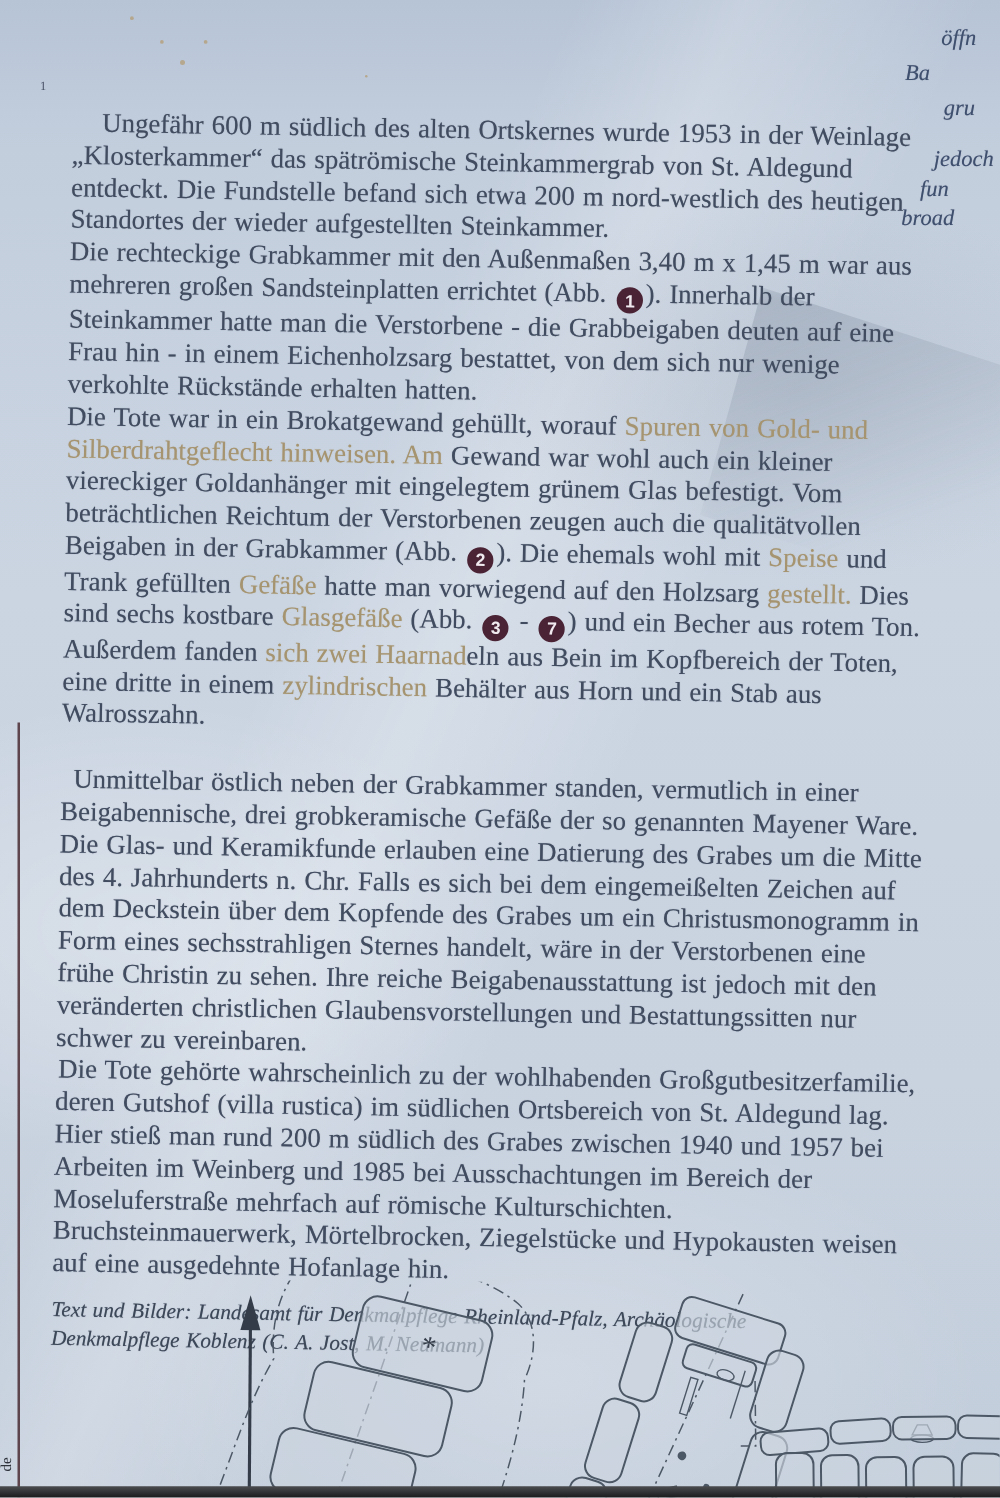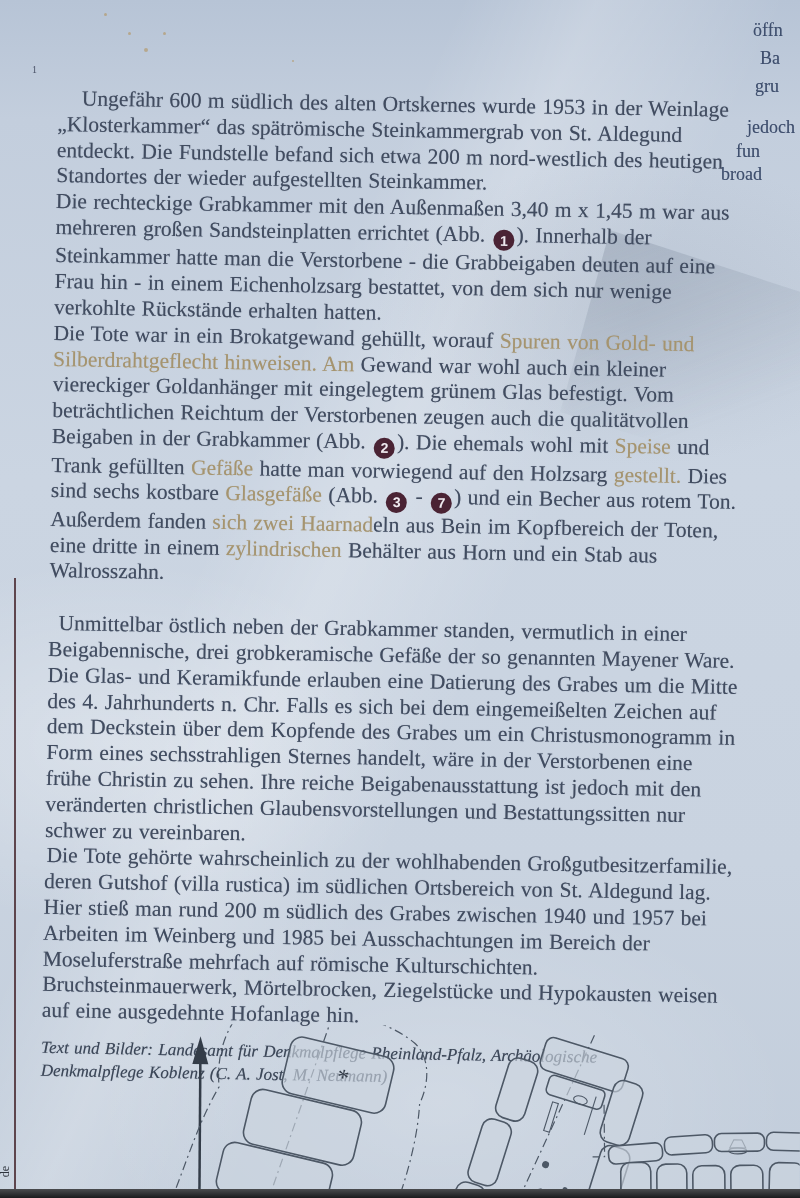--- a/index.html
+++ b/index.html
@@ -40,25 +40,25 @@
   }
   .credit{
     margin-top:12px !important;font-style:italic;font-size:17px;line-height:23px;
     color:#3c4758;width:640px;
   }
   .vrule{
     position:absolute;left:14px;top:578px;width:2px;height:620px;
     background:#4a2b33;opacity:0.85;
   }
   .frag{
-    position:absolute;color:#3f4f6e;font-size:18px;
+    position:absolute;font-style:italic;color:#3f4f6e;font-size:18px;
     white-space:nowrap;text-shadow:0 0 0.6px rgba(63,79,110,0.5);
   }
   .frag-0{left:753px;top:20px;}
-  .frag-1{left:760px;top:48px;}
+  .frag-1{left:724px;top:48px;}
   .frag-2{left:755px;top:76px;}
   .frag-3{left:747px;top:117px;}
   .frag-4{left:736px;top:141px;}
   .frag-5{left:721px;top:164px;text-align:right;}
   .mark-1{position:absolute;left:32px;top:64px;font-size:10px;color:#4a5268;}
   .mark-de{
     position:absolute;left:0px;top:1164px;font-size:12px;color:#2e333c;
     transform:rotate(-90deg);transform-origin:center;
   }
   .bottom-bar{

